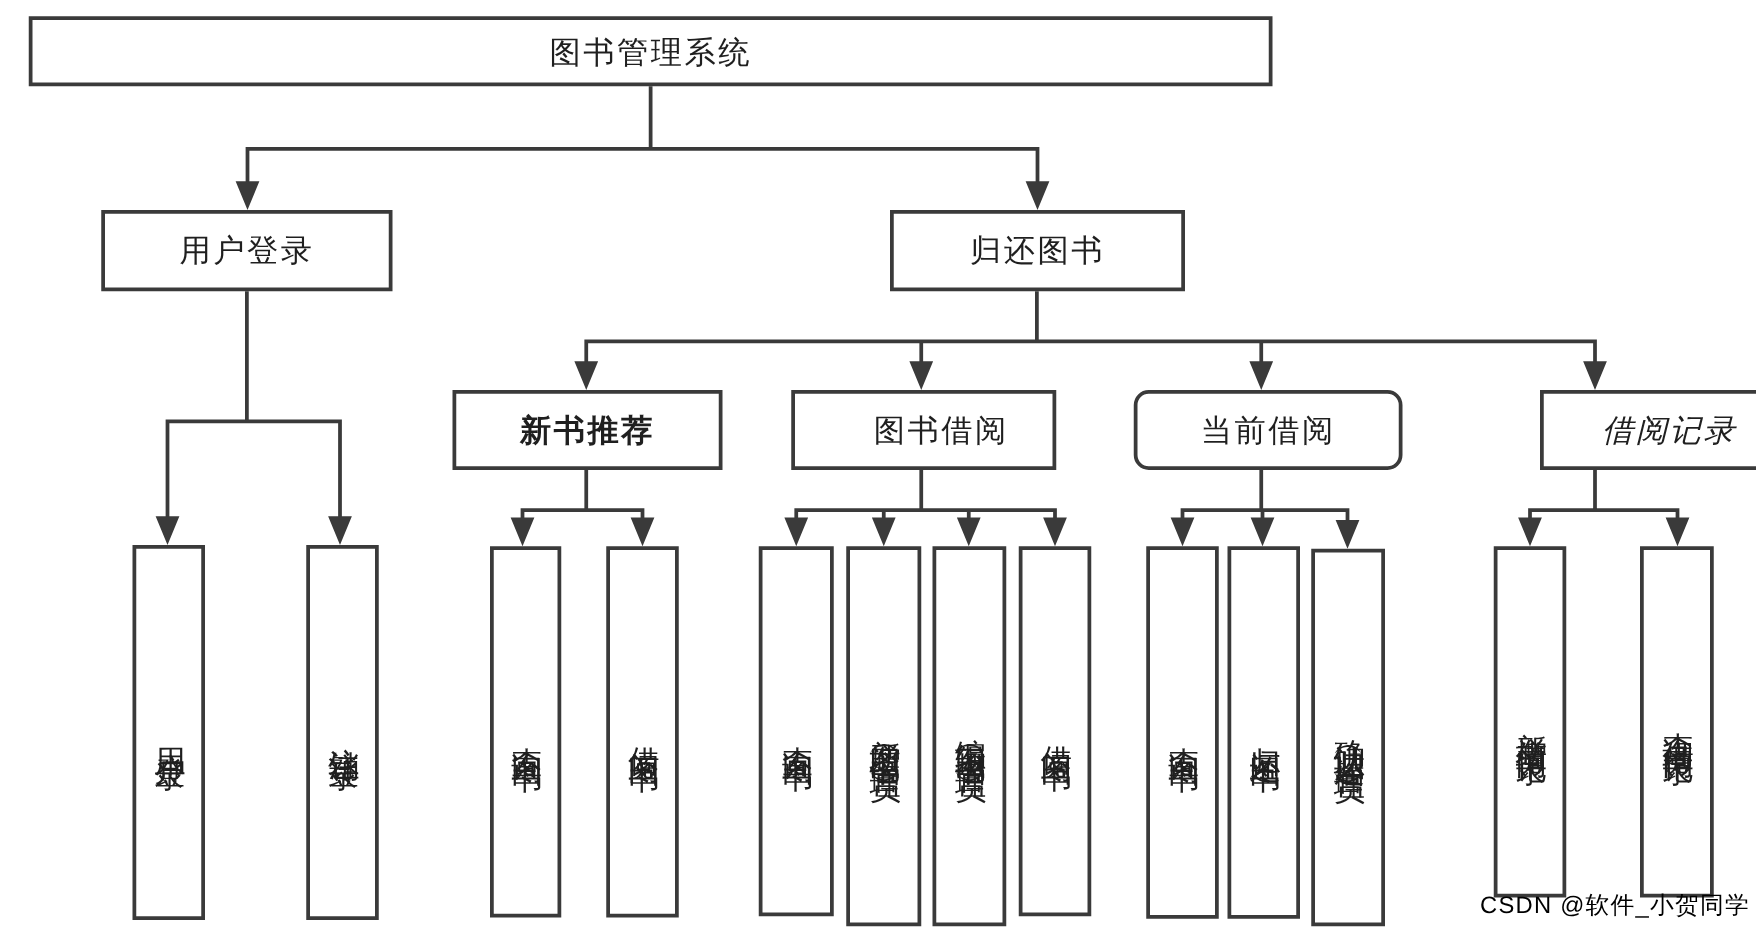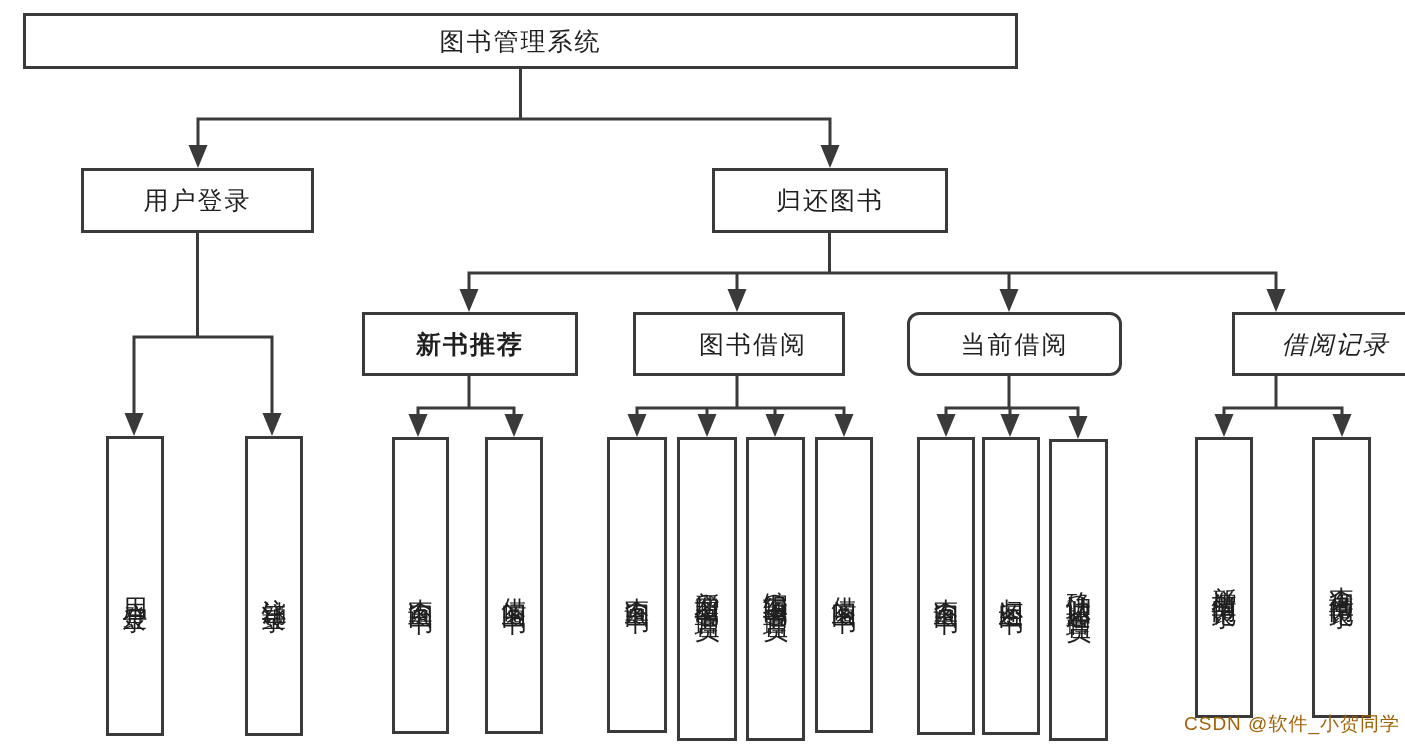--- a/index.html
+++ b/index.html
@@ -16,21 +16,21 @@
   .vbox{
     position:absolute;box-sizing:border-box;background:#ffffff;
     border:3px solid #3a3a3a;display:flex;align-items:center;justify-content:center;
   }
   .vbox span{
     writing-mode:vertical-rl;text-orientation:mixed;
     font-size:25px;line-height:1;letter-spacing:4px;color:#1f1f1f;
   }
   .watermark{
     position:absolute;left:1184px;top:711px;font-size:19px;letter-spacing:1px;
-    color:#a16207;white-space:nowrap;
+    color:#000000;white-space:nowrap;
   }
 </style>
 </head>
 <body>
 
 <div class="canvas">
 
   <svg class="connectors" width="1405" height="747" viewBox="0 0 1405 747" aria-hidden="true">
     <path fill="none" stroke="#3a3a3a" stroke-width="3" stroke-linejoin="miter" d="
       M520.5 68 V120.5

